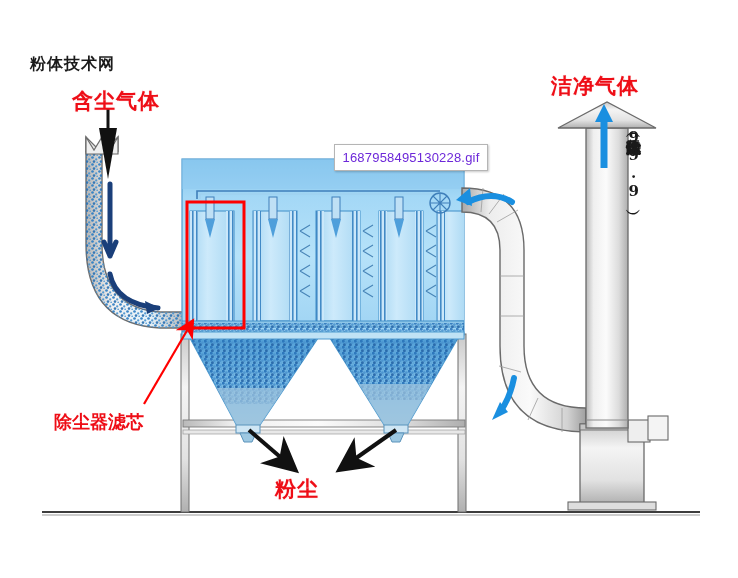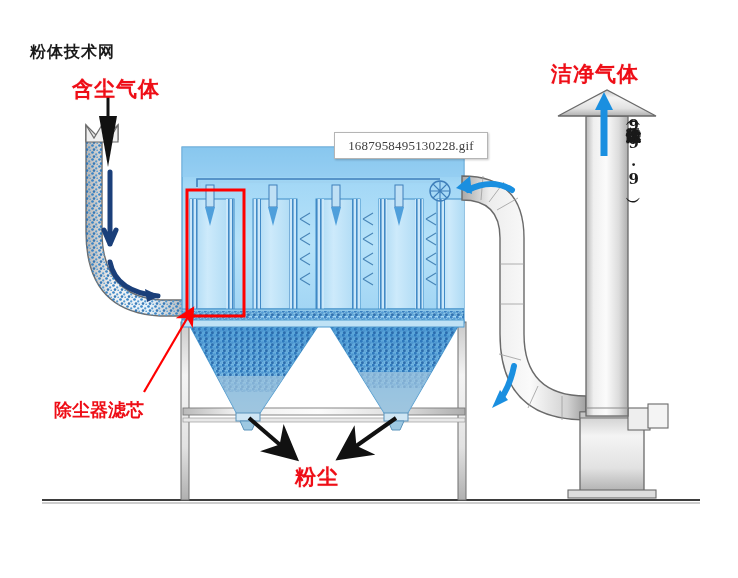--- a/index.html
+++ b/index.html
@@ -9,21 +9,21 @@
   }
   body {
     width: 738px;
     height: 578px;
     position: relative;
     font-family: "DejaVu Sans", "Liberation Sans", sans-serif;
     overflow: hidden;
   }
   #stage {
     position: absolute;
-    left: 0; top: 4px;
+    left: 0; top: 16px;
     width: 738px; height: 542px;
     background: #ffffff;
   }
   #diagram-svg {
     position: absolute;
     left: 0; top: 0;
   }
   .lbl {
     position: absolute;
     white-space: nowrap;
@@ -62,21 +62,20 @@
     left: 551px;
     top: 56px;
   }
   #label-filter-cartridge {
     left: 54px;
     top: 394px;
   }
   #label-dust {
     left: 275px;
     top: 459px;
-    margin-left: 20px;
   }
   #label-stack-vertical {
     left: 625px;
     top: 112px;
     writing-mode: vertical-rl;
     text-orientation: upright;
     color: #1a1a1a;
     font-weight: bold;
     font-size: 15px;
     font-family: "DejaVu Serif", "Liberation Serif", serif;
@@ -85,23 +84,23 @@
   }
   #tooltip-filename {
     position: absolute;
     left: 334px;
     top: 128px;
     width: 152px;
     height: 25px;
     background: #ffffff;
     border: 1px solid #b5b5b5;
     box-shadow: 1px 1px 2px rgba(0,0,0,0.22);
-    color: #404040;
+    color: #6d28d9;
     font-size: 13px;
-    font-family: Liberation Serif, serif;
+    font-family: Liberation Sans, sans-serif;
     display: flex;
     align-items: center;
     justify-content: center;
     letter-spacing: 0.2px;
   }
 </style>
 </head>
 <body>
 
 <div id="stage">

